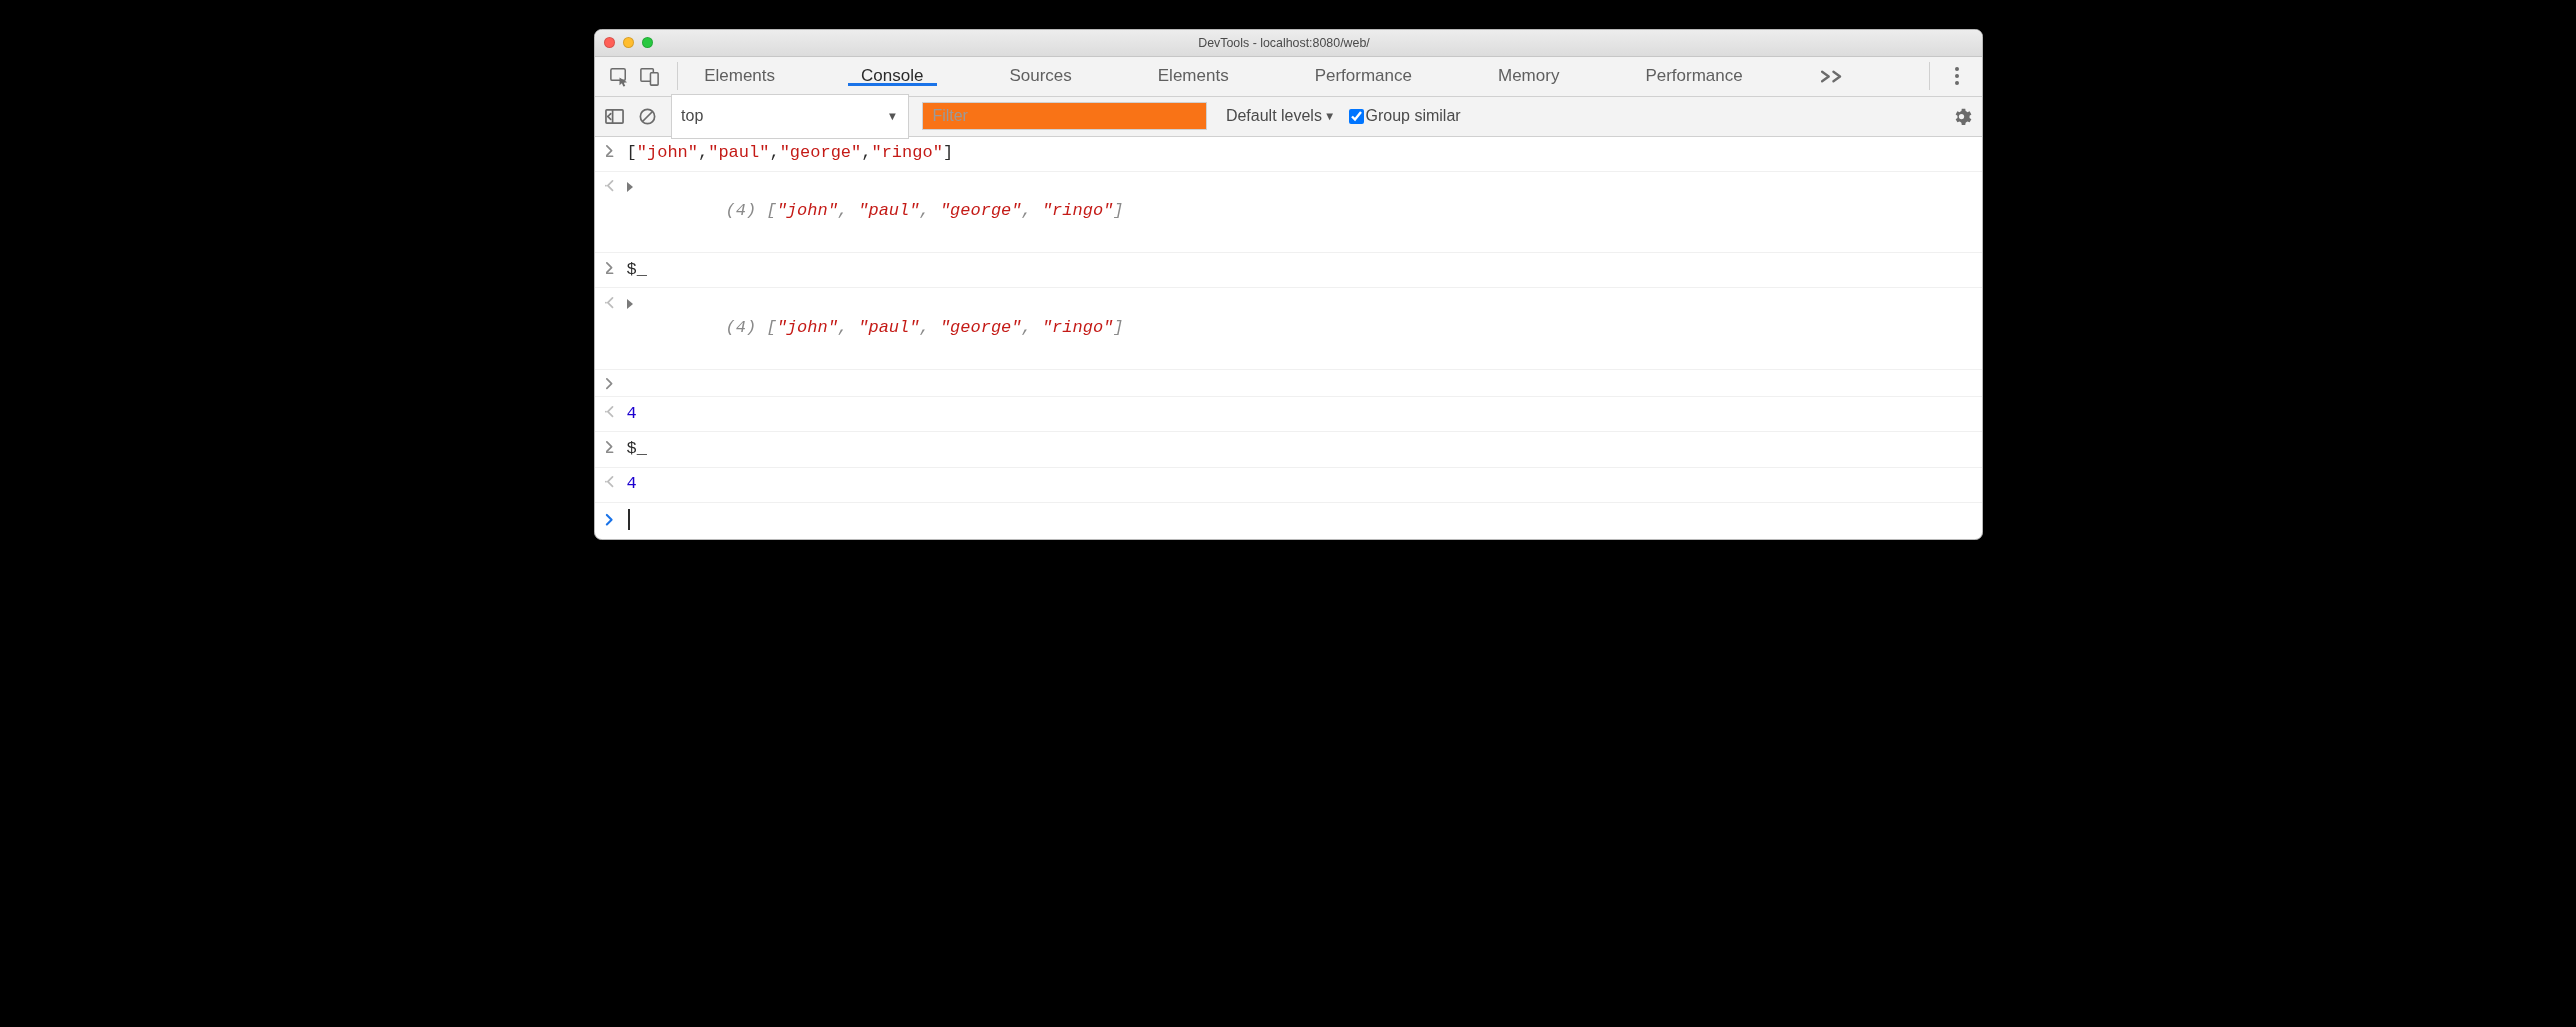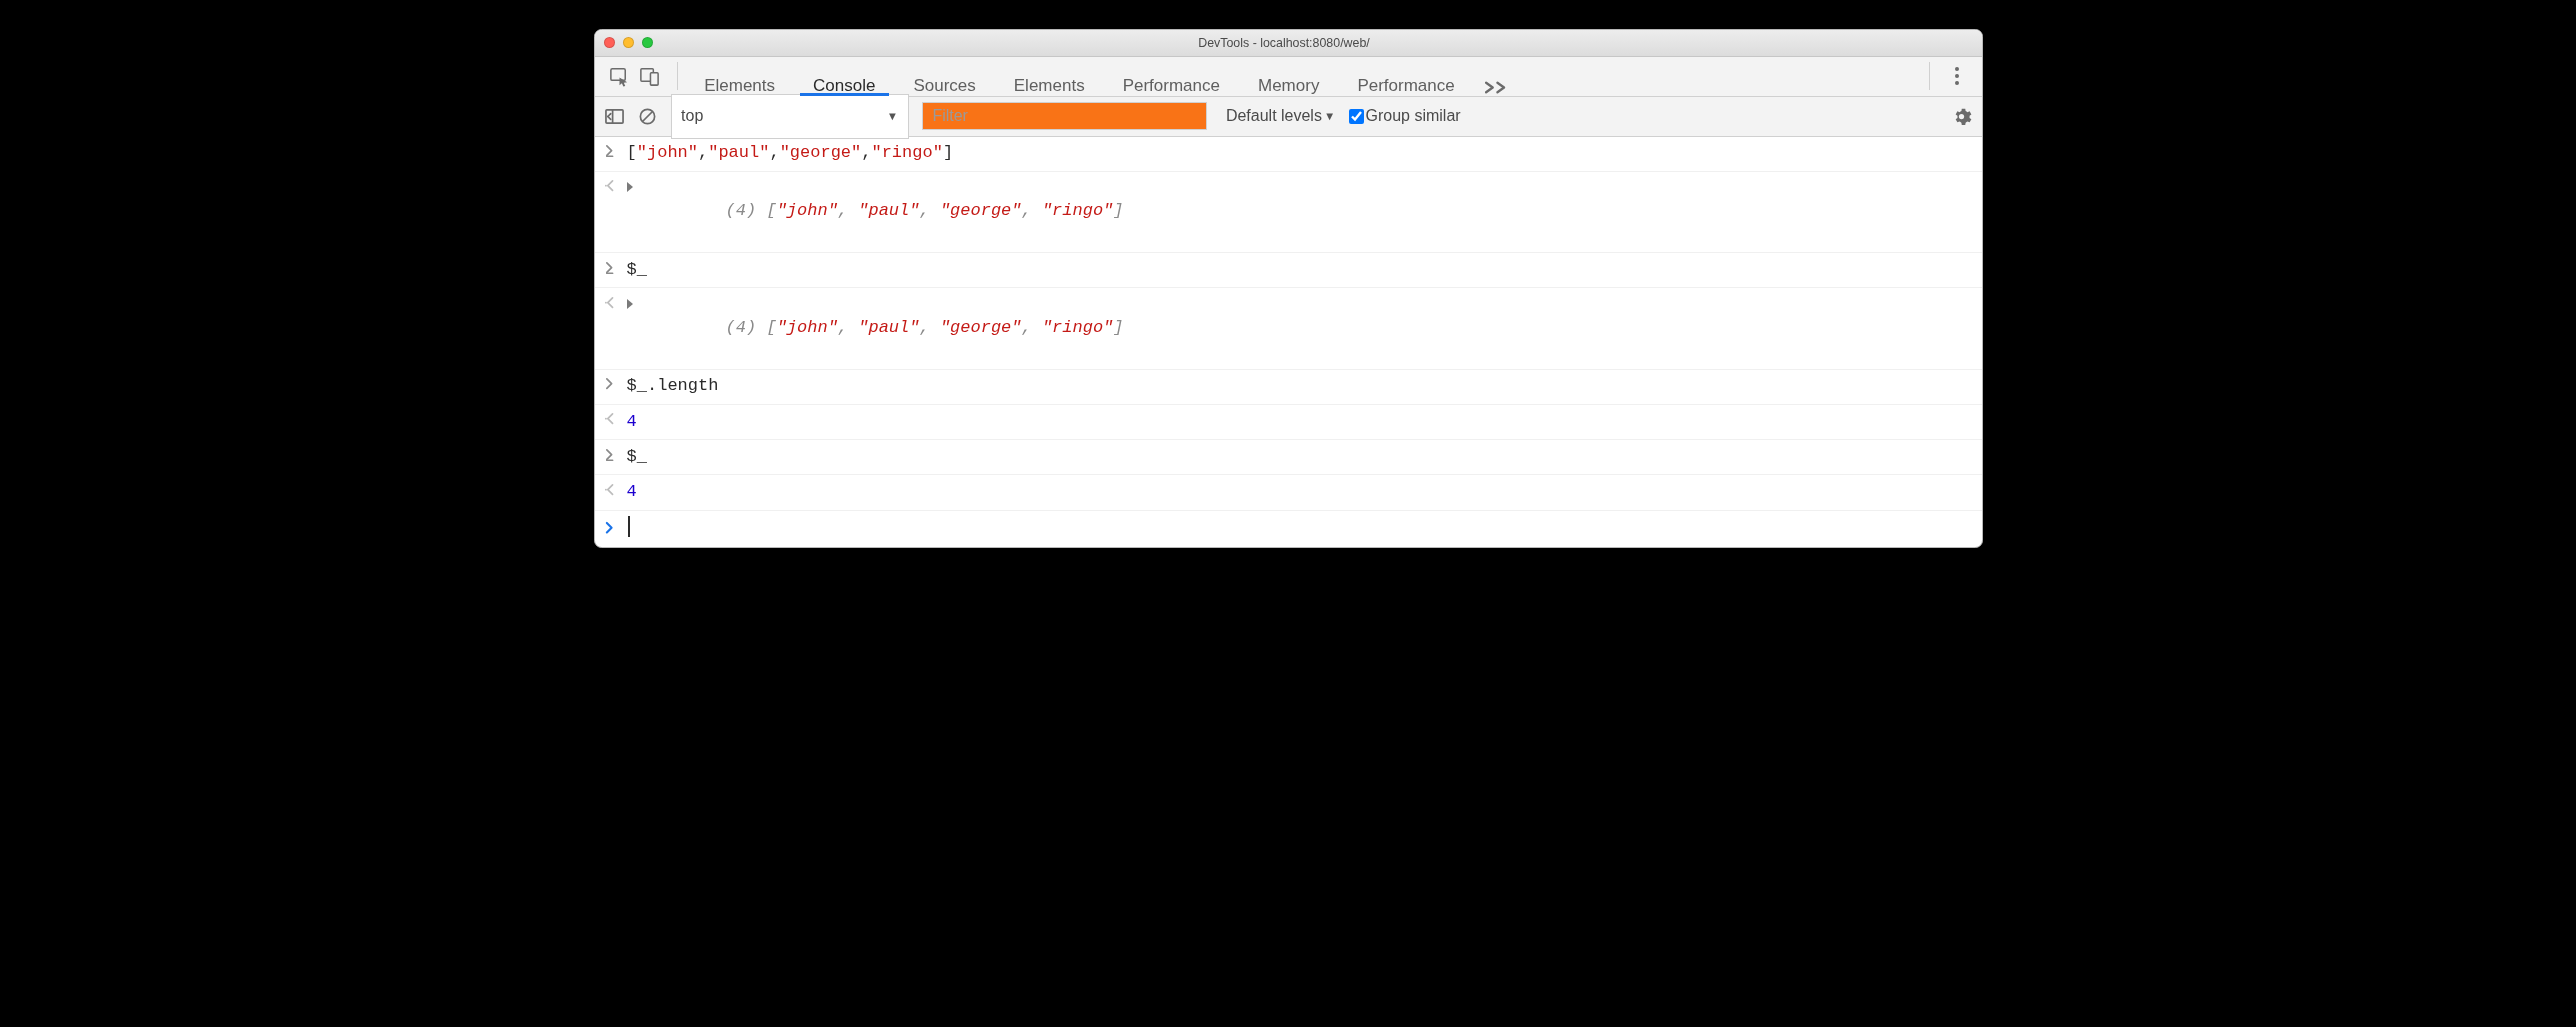--- a/index.html
+++ b/index.html
@@ -61,22 +61,23 @@
     gap: 7.6px;
     padding: 0 7.6px;
   }
   .vsep {
     width: 1px;
     background: #d0d0d0;
     margin: 5.7px 7.6px;
   }
   .tabs {
     display: flex;
-    align-items: flex-end;
+    align-items: center;
     flex: 1;
+    gap: 48px;
   }
   .tab {
     display: flex;
     align-items: center;
     padding: 0 19px;
     font-size: 17px;
     color: #5f5f5f;
     position: relative;
     cursor: default;
   }
@@ -341,21 +342,20 @@
         <span class="tok-dim">(4) </span><span><span class="tok-dim">[</span><span class="tok-str italic">"john"</span><span class="tok-dim">, </span><span class="tok-str italic">"paul"</span><span class="tok-dim">, </span><span class="tok-str italic">"george"</span><span class="tok-dim">, </span><span class="tok-str italic">"ringo"</span><span class="tok-dim">]</span></span>
       </span>
     </div>
 
     <div class="row">
       <span class="gutter">
         <svg width="11.4" height="13.3" viewBox="0 0 12 14" fill="none" stroke="#8a8a8a" stroke-width="1.8" stroke-linecap="round" stroke-linejoin="round">
             <path d="M3 2 L8 7 L3 12"></path>
           </svg>
       </span>
-      <span class="content tok-plain">$_.length</span>
     </div>
 
     <div class="row">
       <span class="gutter">
         <svg width="11.4" height="13.3" viewBox="0 0 12 14" fill="none" stroke="#bdbdbd" stroke-width="1.8" stroke-linecap="round" stroke-linejoin="round">
             <path d="M9 2 L4 7 L9 12"></path>
             <circle cx="2" cy="7" r="1" fill="#bdbdbd" stroke="none"></circle>
           </svg>
       </span>
       <span class="content tok-num">4</span>

